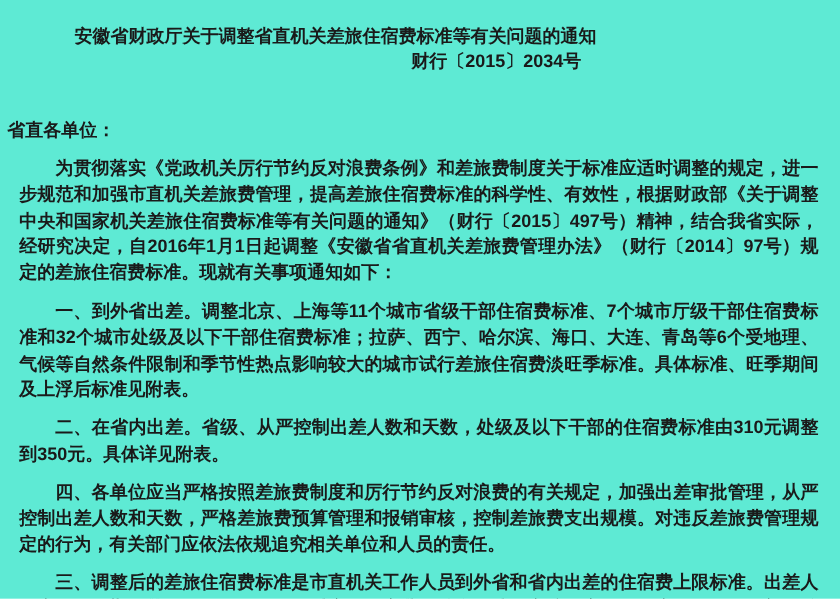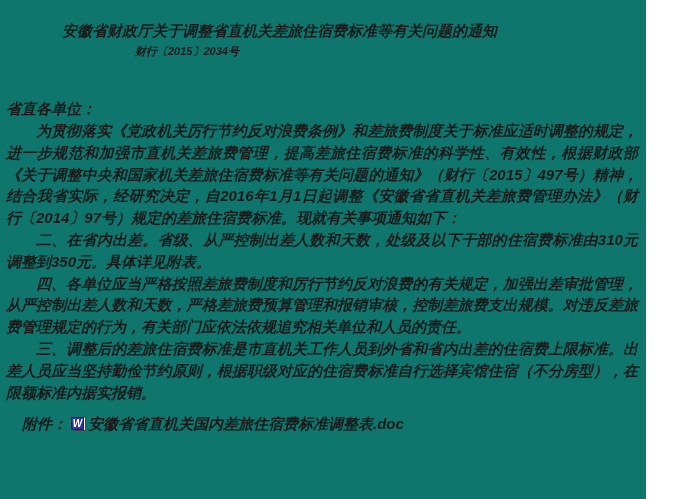--- a/index.html
+++ b/index.html
@@ -11,53 +11,53 @@
     width: 700px;
     height: 499px;
     overflow: hidden;
     font-family: "Liberation Sans", "DejaVu Sans", sans-serif;
     color: #1a1a1a;
     font-weight: 600;
     -webkit-font-smoothing: antialiased;
   }
   .page {
     box-sizing: border-box;
-    width: 646px;
+    width: 700px;
     height: 499px;
     padding: 20px 8px 0 6px;
-    background: #0f766e;
-    font-style: italic;
+    background: #5eead4;
   }
   .title-block {
     line-height: 21px;
   }
   .doc-title {
     font-size: 15px;
     font-weight: 700;
     padding-left: 56px;
     white-space: nowrap;
   }
   .doc-number {
-    font-size: 11px;
+    font-size: 15px;
     font-weight: 700;
     padding-left: 129px;
     white-space: nowrap;
+    text-align: center;
   }
   .salutation {
     margin-top: 36px;
     font-size: 15px;
     line-height: 22px;
   }
   .body-text {
     font-size: 15px;
     line-height: 21.8px;
     text-align: justify;
   }
   .body-text p {
-    margin: 0;
+    margin: 10px;
     text-indent: 2em;
   }
   .attachment-line {
     margin-top: 10px;
     padding-left: 16px;
     font-size: 15px;
     line-height: 22px;
     display: flex;
     align-items: center;
   }
@@ -86,20 +86,21 @@
 
   <div class="title-block">
     <div class="doc-title">安徽省财政厅关于调整省直机关差旅住宿费标准等有关问题的通知</div>
     <div class="doc-number">财行〔2015〕2034号</div>
   </div>
 
   <div class="salutation">省直各单位：</div>
 
   <div class="body-text">
     <p>为贯彻落实《党政机关厉行节约反对浪费条例》和差旅费制度关于标准应适时调整的规定，进一步规范和加强市直机关差旅费管理，提高差旅住宿费标准的科学性、有效性，根据财政部《关于调整中央和国家机关差旅住宿费标准等有关问题的通知》（财行〔2015〕497号）精神，结合我省实际，经研究决定，自2016年1月1日起调整《安徽省省直机关差旅费管理办法》（财行〔2014〕97号）规定的差旅住宿费标准。现就有关事项通知如下：</p>
+    <p>一、到外省出差。调整北京、上海等11个城市省级干部住宿费标准、7个城市厅级干部住宿费标准和32个城市处级及以下干部住宿费标准；拉萨、西宁、哈尔滨、海口、大连、青岛等6个受地理、气候等自然条件限制和季节性热点影响较大的城市试行差旅住宿费淡旺季标准。具体标准、旺季期间及上浮后标准见附表。</p>
     <p>二、在省内出差。省级、从严控制出差人数和天数，处级及以下干部的住宿费标准由310元调整到350元。具体详见附表。</p>
     <p>四、各单位应当严格按照差旅费制度和厉行节约反对浪费的有关规定，加强出差审批管理，从严控制出差人数和天数，严格差旅费预算管理和报销审核，控制差旅费支出规模。对违反差旅费管理规定的行为，有关部门应依法依规追究相关单位和人员的责任。</p>
     <p>三、调整后的差旅住宿费标准是市直机关工作人员到外省和省内出差的住宿费上限标准。出差人员应当坚持勤俭节约原则，根据职级对应的住宿费标准自行选择宾馆住宿（不分房型），在限额标准内据实报销。</p>
   </div>
 
   <div class="attachment-line">
     <span class="attachment-label">附件：</span>
     <span class="word-icon">
       <svg width="16" height="16" viewBox="0 0 16 16" aria-hidden="true">
         <path d="M12 1 L14.5 1 L14.5 14.5 L4 14.5 L4 13" fill="#ffffff" stroke="#444444" stroke-width="1"></path>

